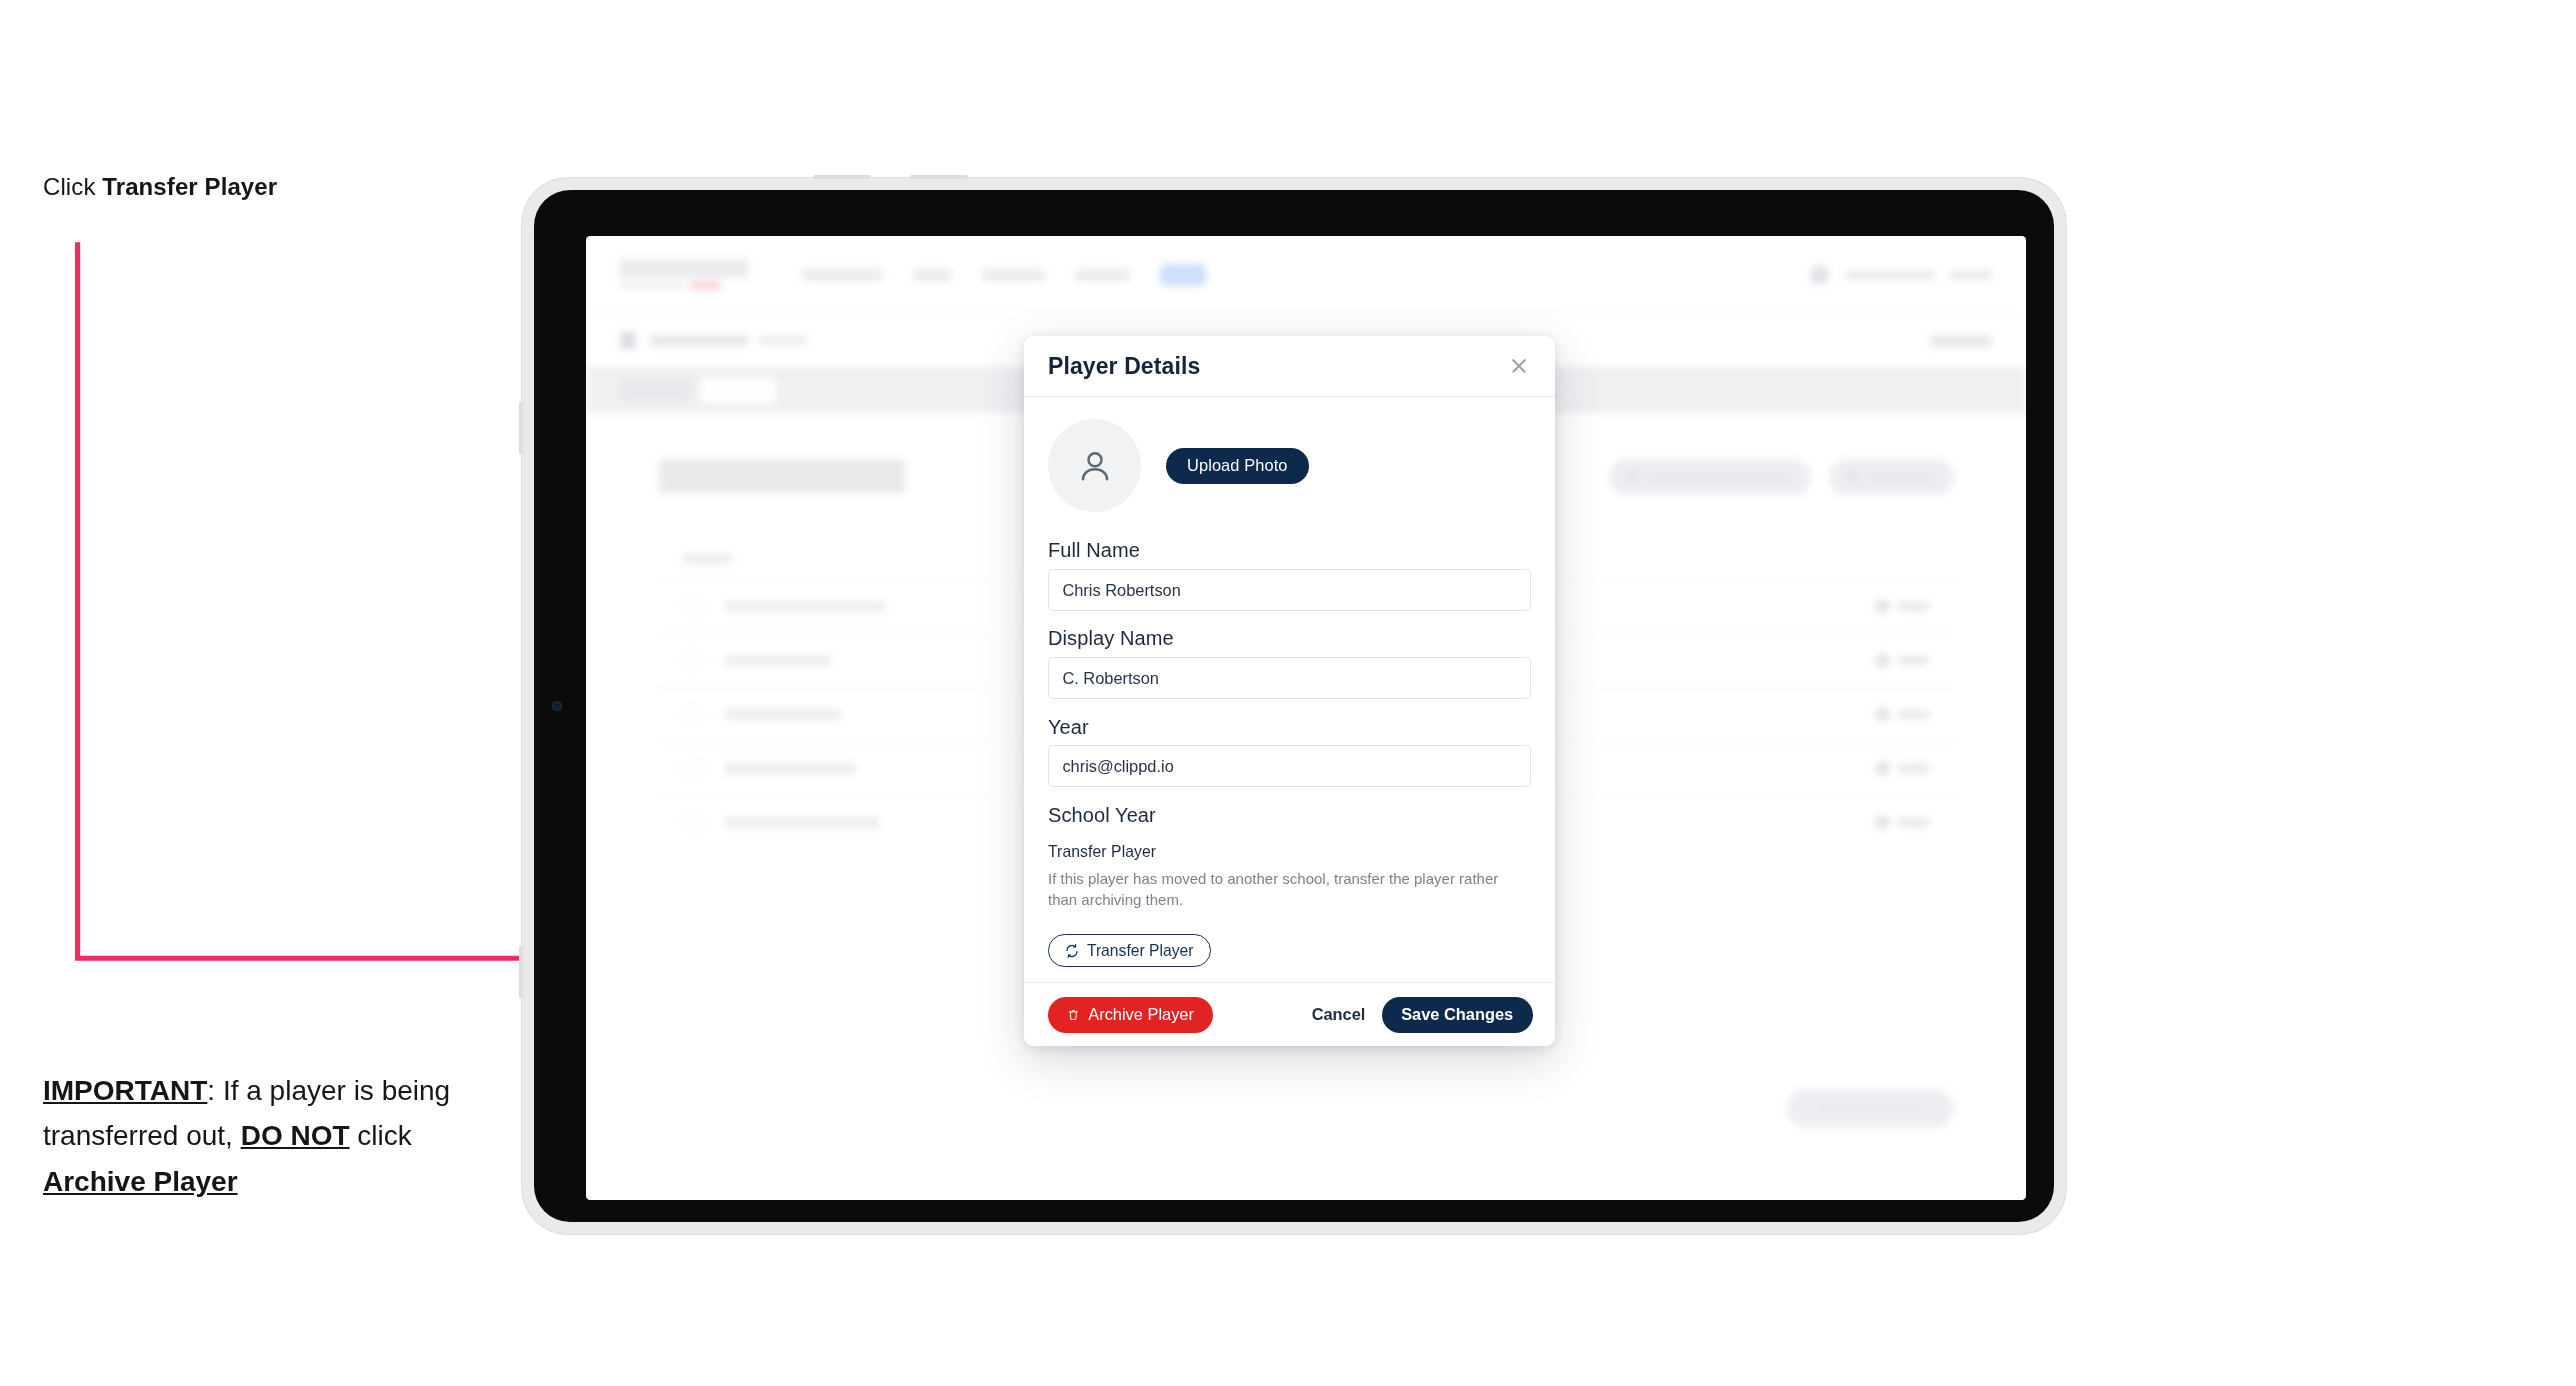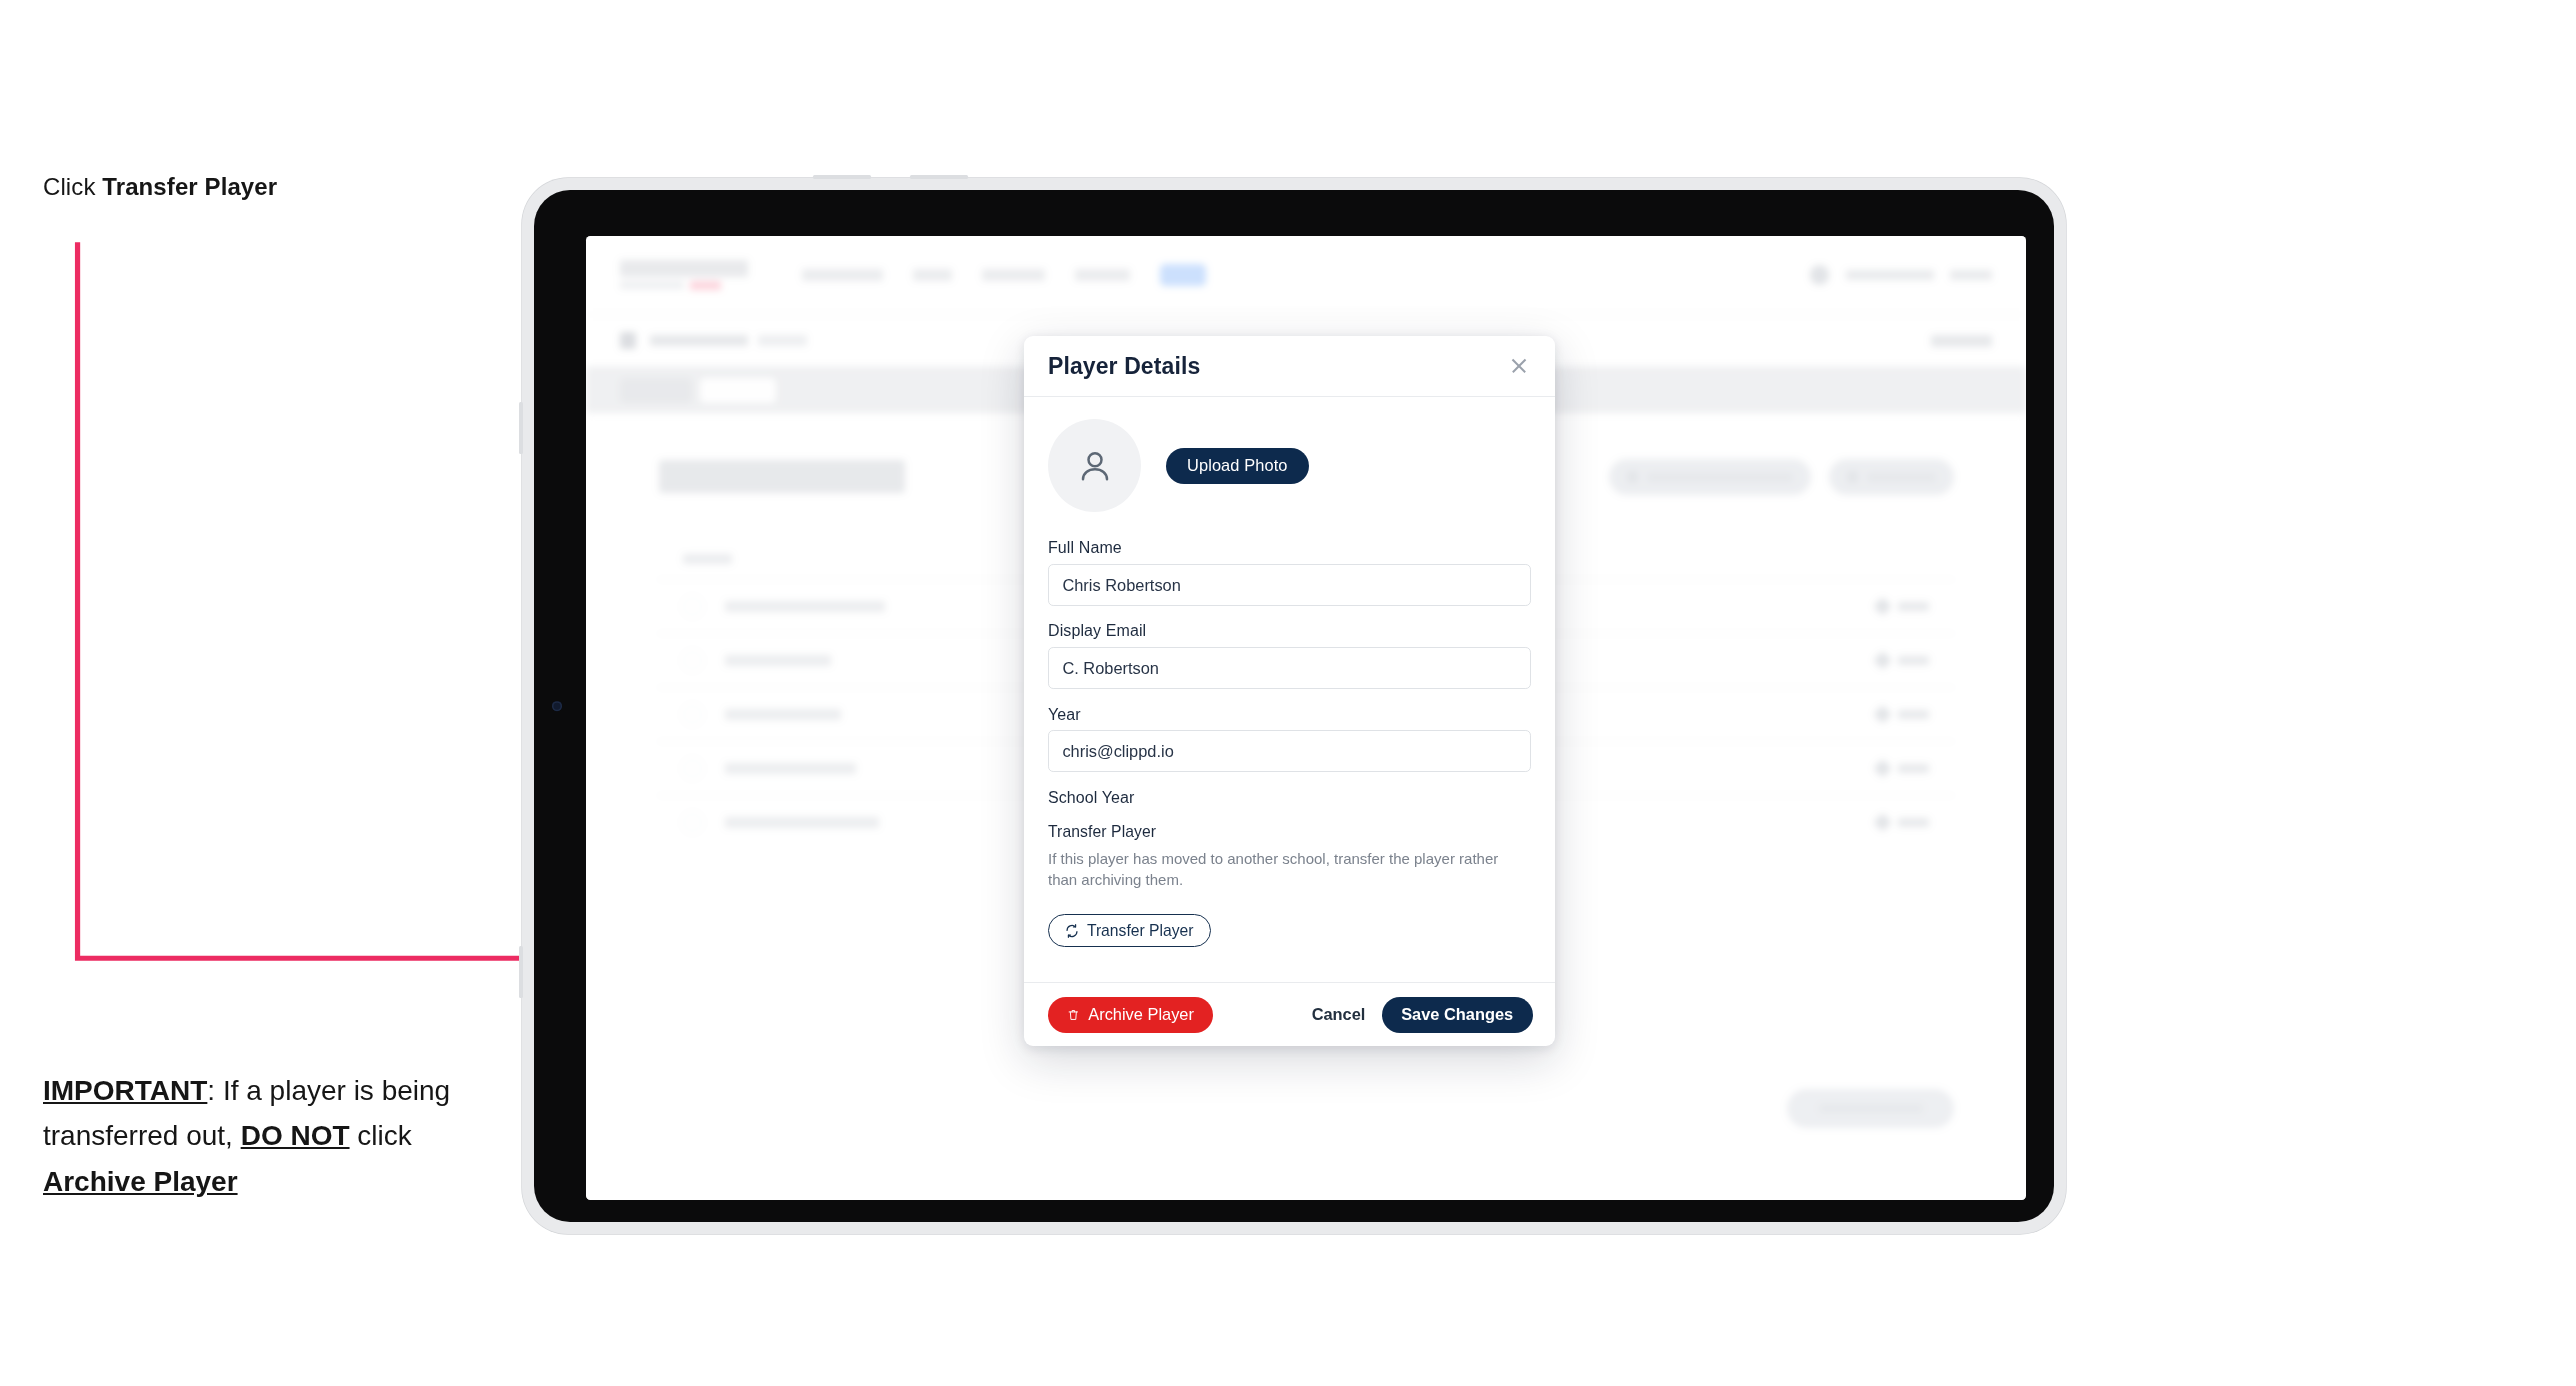--- a/index.html
+++ b/index.html
@@ -168,21 +168,21 @@
     background: #f1f2f4; display: flex; align-items: center; justify-content: center;
     flex: none;
   }
   .btn-upload {
     background: #0d2a4d; color: #fff; font-size: 16.4px;
     border: none; border-radius: 18px; height: 36px; padding: 4px 21px;
     cursor: pointer; letter-spacing: 0.1px;
   }
 
   .field { margin-bottom: 16.4px; }
-  .f-label { font-size: 16px; color: #1d2a3e; margin-bottom: 6.7px; display:block; letter-spacing:0.1px; }
+  .f-label { font-size: 20px; color: #1d2a3e; margin-bottom: 6.7px; display:block; letter-spacing:0.1px; }
   .f-input {
     width: 100%; height: 42px; border: 0.7px solid #dfe2e6; border-radius: 5.2px;
     background: #fff; font-size: 16.4px; color: #283447;
     padding: 0 13.4px; font-family: "Liberation Sans", sans-serif;
   }
   .f-select-wrap { position: relative; }
   .f-select {
     width: 100%; height: 42px; border: 0.7px solid #dfe2e6; border-radius: 5.2px;
     background: #fff; font-size: 16.4px; color: #283447;
     padding: 0 36px 0 13.4px; appearance: none;
@@ -381,21 +381,21 @@
         </div>
         <button class="btn-upload">Upload Photo</button>
       </div>
 
       <div class="field">
         <label class="f-label">Full Name</label>
         <input class="f-input" type="text" value="Chris Robertson" style="">
       </div>
 
       <div class="field">
-        <label class="f-label">Display Email</label>
+        <label class="f-label">Display Name</label>
         <input class="f-input" type="text" value="C. Robertson" style="">
       </div>
 
       <div class="field">
         <label class="f-label">Year</label>
         <input class="f-input" type="text" value="chris@clippd.io" style="">
       </div>
 
       <div class="field">
         <label class="f-label">School Year</label>

